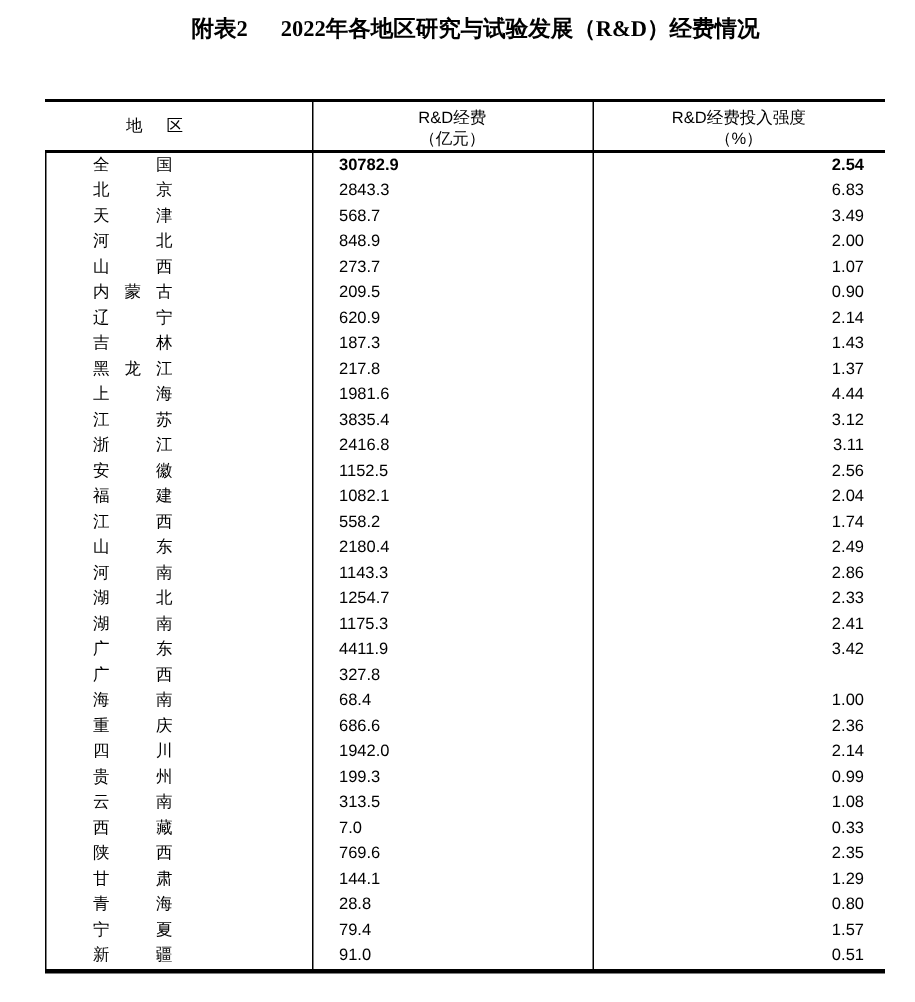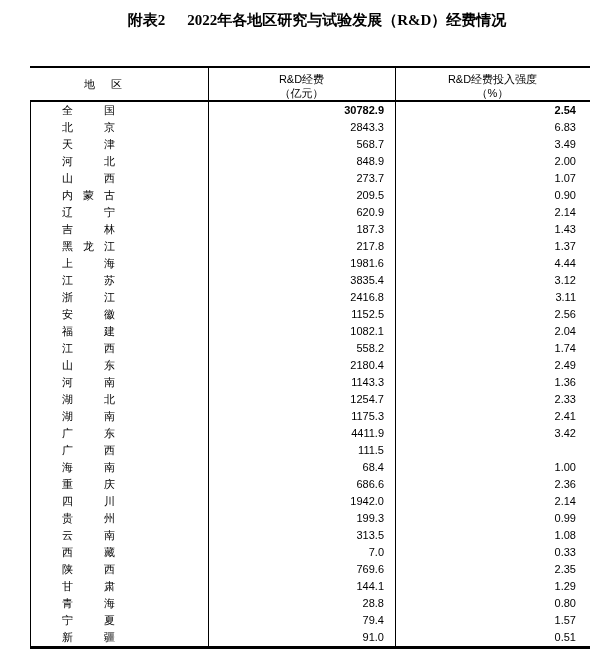--- a/index.html
+++ b/index.html
@@ -46,21 +46,21 @@
   }
   .region-header-box {
     display:inline-block; margin-left:54px; width:38px;
     text-align:justify; text-align-last:justify;
   }
 
   .tbody { position:absolute; top:36px; left:0; width:560px; }
   .row { display:flex; height:17px; line-height:17px; }
   .row.bold .cell-exp, .row.bold .cell-int { font-weight:bold; }
   .c1 { width:178px; }
-  .c2 { width:187px; text-align:right; padding-right:11px;padding-left:18px; }
+  .c2 { width:187px; text-align:left; padding-right:11px;padding-left:18px; }
   .c3 { width:195px; text-align:right; padding-right:14px; }
   .cjk-justify {
     display:inline-block; margin-left:32px; width:53px;
     text-align:justify; text-align-last:justify;
   }
 </style>
 </head>
 <body>
 
 <div class="page">
@@ -169,40 +169,40 @@
           <div class="c3 cell-int">1.74</div>
         </div>
         <div class="row">
           <div class="c1"><span class="cjk-justify">山东</span></div>
           <div class="c2 cell-exp">2180.4</div>
           <div class="c3 cell-int">2.49</div>
         </div>
         <div class="row">
           <div class="c1"><span class="cjk-justify">河南</span></div>
           <div class="c2 cell-exp">1143.3</div>
-          <div class="c3 cell-int">1.36</div>
+          <div class="c3 cell-int">2.86</div>
         </div>
         <div class="row">
           <div class="c1"><span class="cjk-justify">湖北</span></div>
           <div class="c2 cell-exp">1254.7</div>
           <div class="c3 cell-int">2.33</div>
         </div>
         <div class="row">
           <div class="c1"><span class="cjk-justify">湖南</span></div>
           <div class="c2 cell-exp">1175.3</div>
           <div class="c3 cell-int">2.41</div>
         </div>
         <div class="row">
           <div class="c1"><span class="cjk-justify">广东</span></div>
           <div class="c2 cell-exp">4411.9</div>
           <div class="c3 cell-int">3.42</div>
         </div>
         <div class="row">
           <div class="c1"><span class="cjk-justify">广西</span></div>
-          <div class="c2 cell-exp">111.5</div>
+          <div class="c2 cell-exp">327.8</div>
         </div>
         <div class="row">
           <div class="c1"><span class="cjk-justify">海南</span></div>
           <div class="c2 cell-exp">68.4</div>
           <div class="c3 cell-int">1.00</div>
         </div>
         <div class="row">
           <div class="c1"><span class="cjk-justify">重庆</span></div>
           <div class="c2 cell-exp">686.6</div>
           <div class="c3 cell-int">2.36</div>

